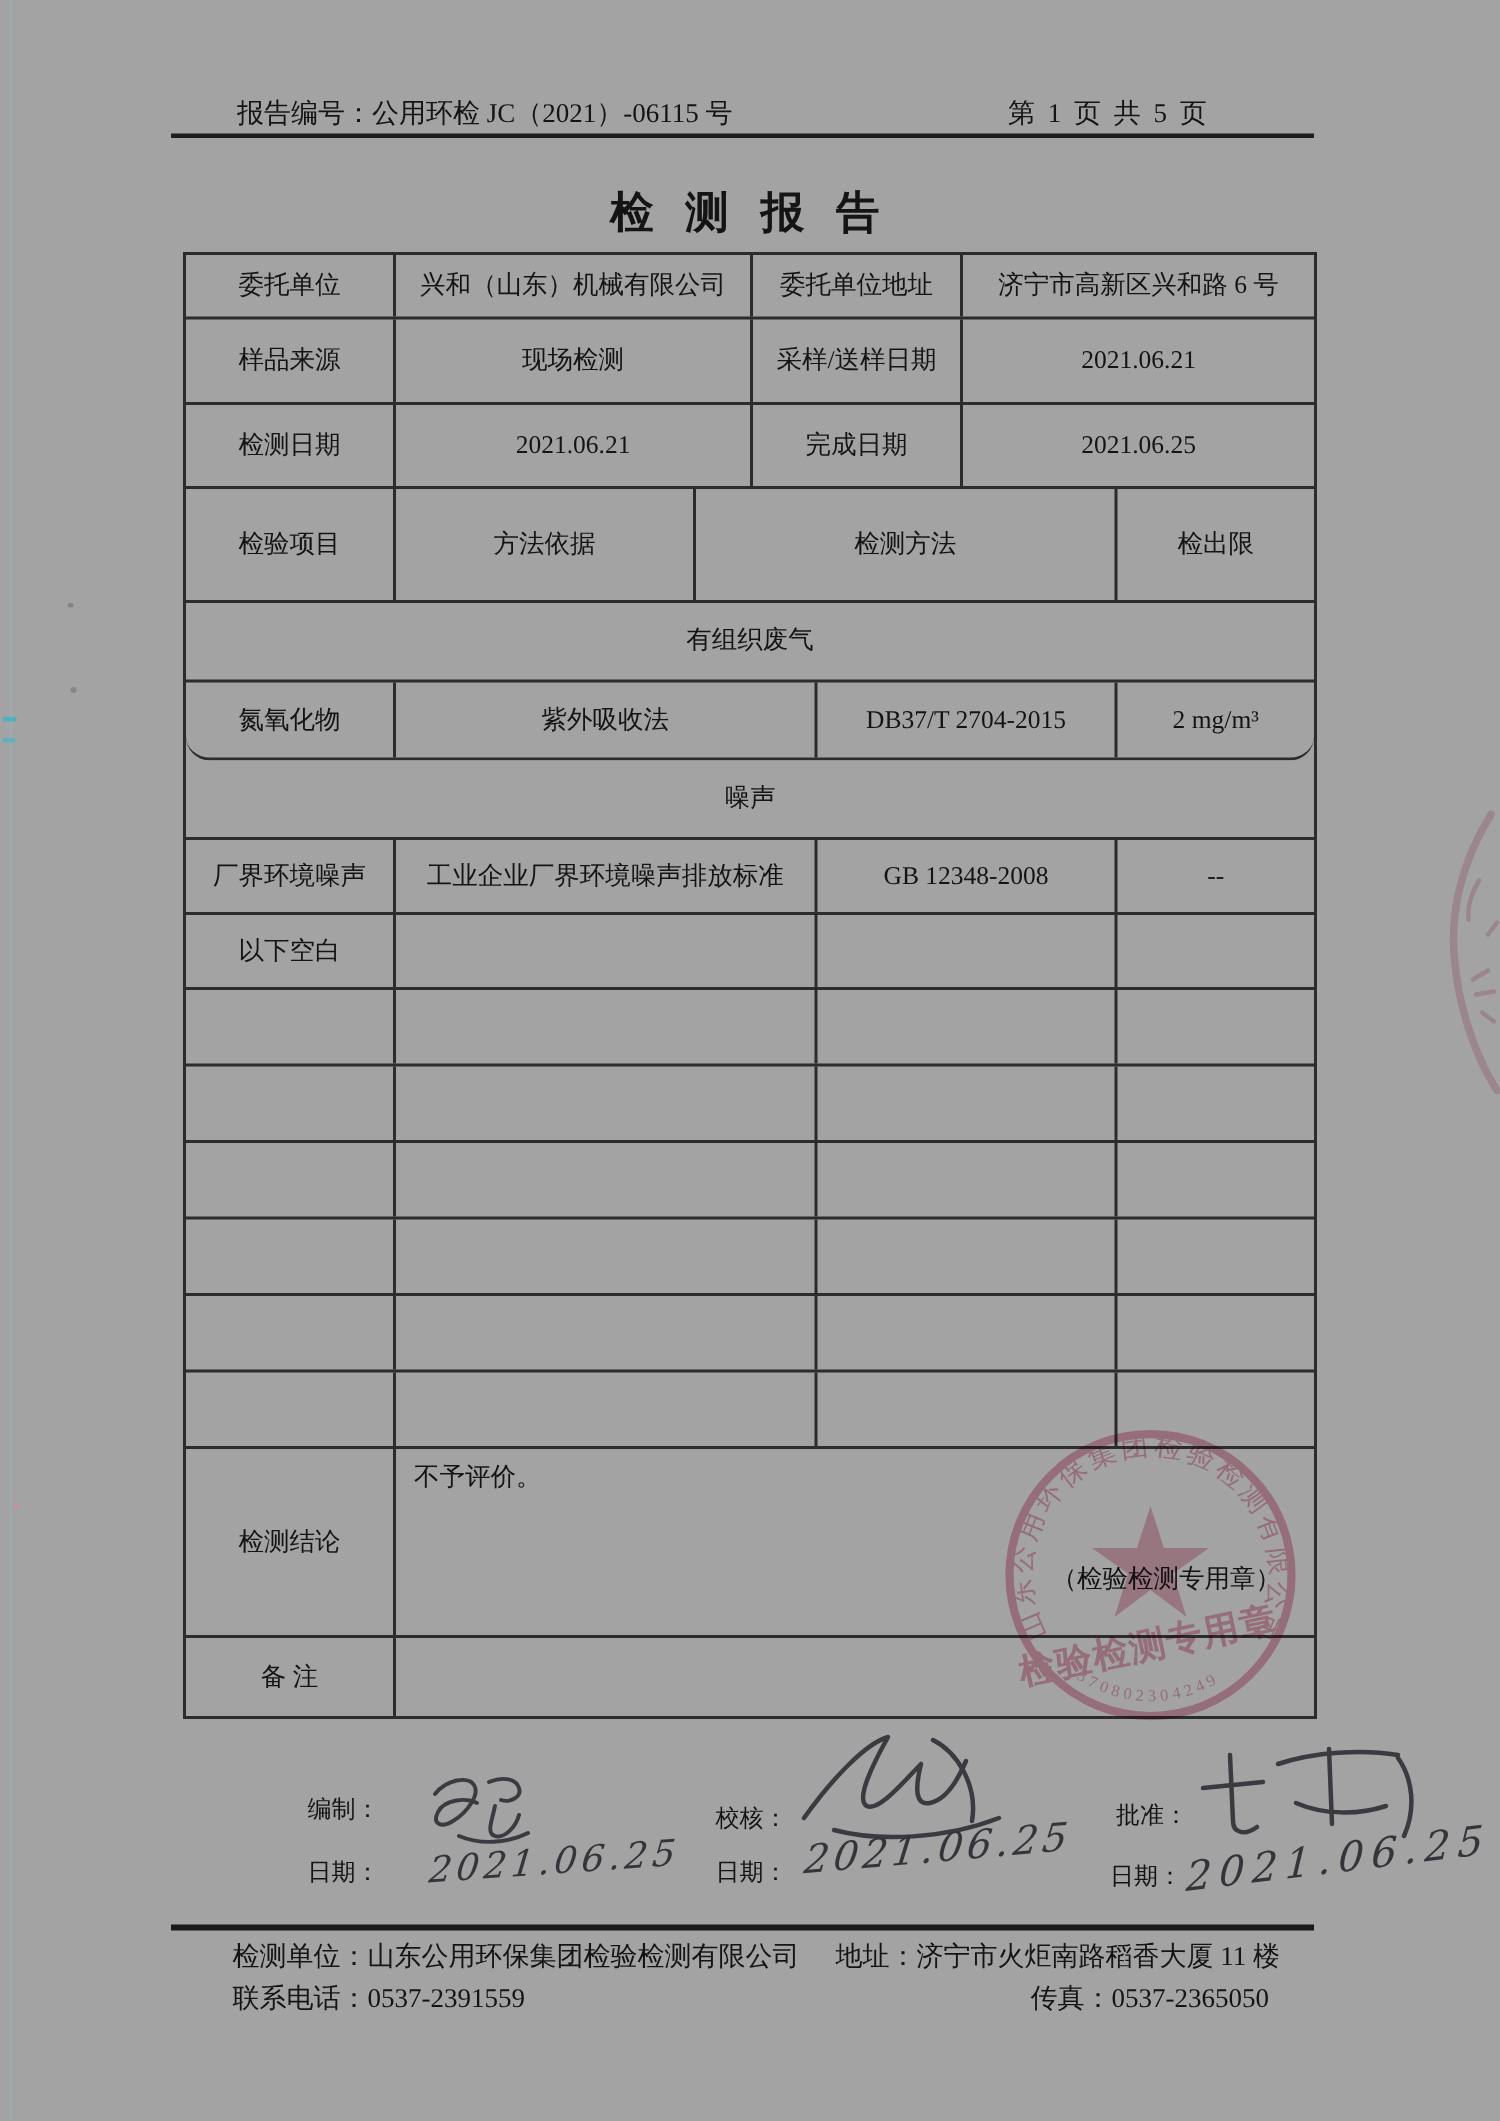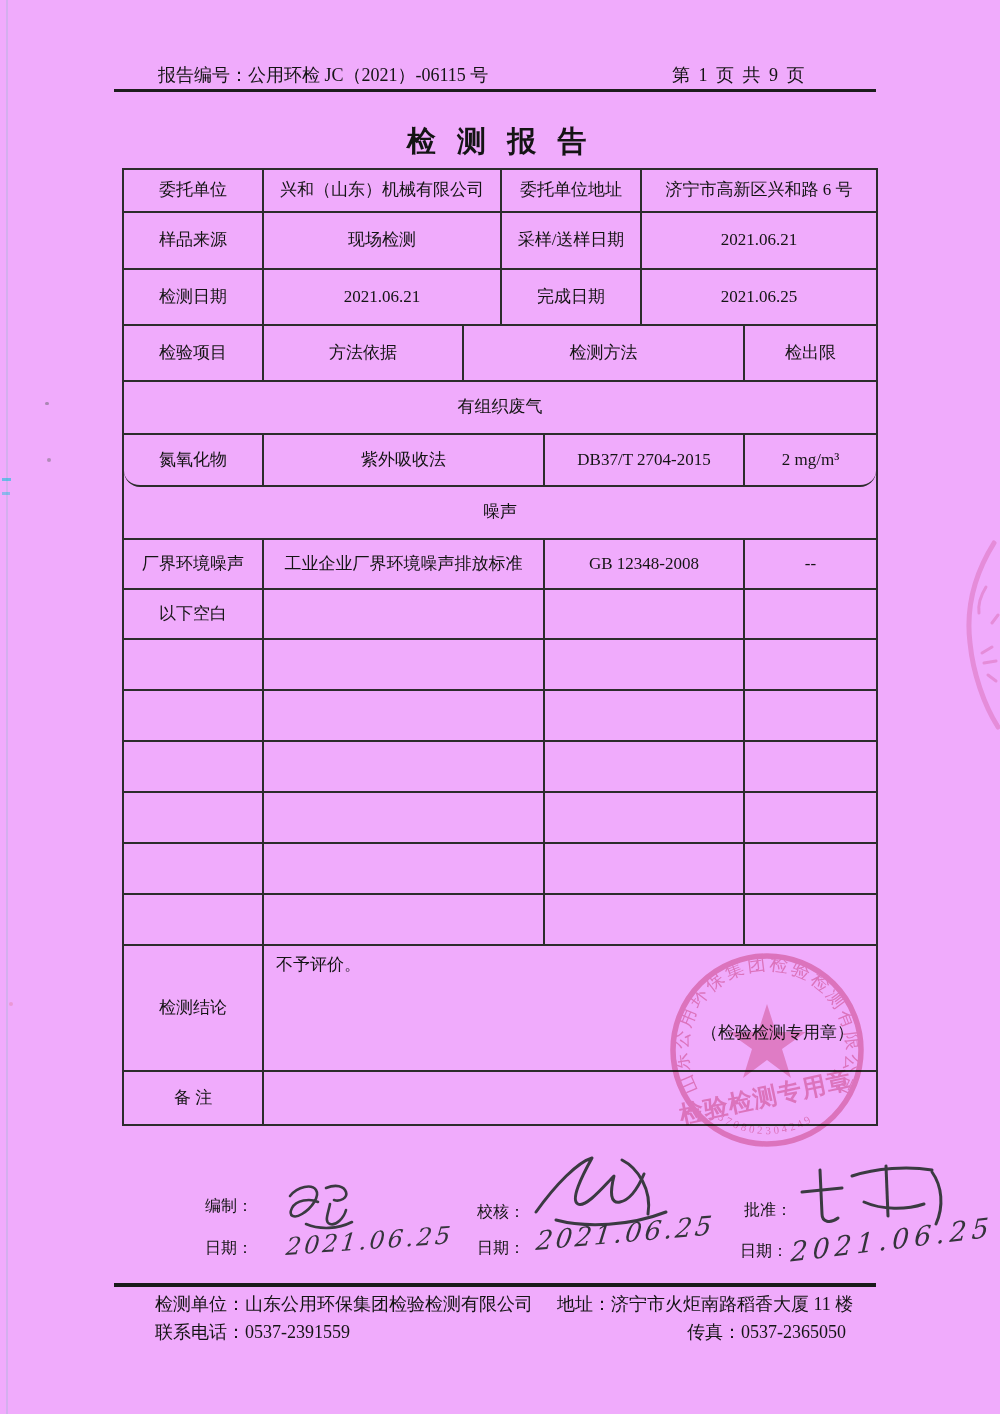--- a/index.html
+++ b/index.html
@@ -1,18 +1,18 @@
 <!DOCTYPE html>
 <html><head>
 <meta charset="utf-8">
 <style>
   html,body{margin:0;padding:0;background:#e8e8e8;}
   .page{
     position:relative; width:1000px; height:1414px; margin:0 auto;
-    background:#f0abfc; overflow:hidden;
+    background:#a3a3a3; overflow:hidden;
     font-family:"Liberation Serif","DejaVu Serif",serif; color:#141414;
   }
   
   .edge-line{position:absolute;left:6px;top:0;width:2px;height:1414px;background:rgba(150,185,205,.30);}
   .cyan-dash1{position:absolute;left:2px;top:478px;width:9px;height:3px;background:rgba(0,195,215,.55);}
   .cyan-dash2{position:absolute;left:2px;top:492px;width:8px;height:3px;background:rgba(0,195,215,.40);}
   .speck1{position:absolute;left:45px;top:402px;width:4px;height:3px;background:rgba(100,100,105,.5);border-radius:2px;}
   .speck2{position:absolute;left:47px;top:458px;width:4px;height:4px;background:rgba(100,100,105,.45);border-radius:2px;}
   .speck3{position:absolute;left:9px;top:1002px;width:4px;height:4px;background:rgba(225,125,155,.4);border-radius:2px;}
 
@@ -24,21 +24,21 @@
 
   .tbl{position:absolute;left:122px;top:168px;width:756px;border:2px solid #2c2c2c;box-sizing:border-box;background:transparent;}
   .tr{display:flex;border-bottom:2px solid #2c2c2c;box-sizing:border-box;}
   .tr:last-child{border-bottom:none;}
   .c{border-right:2px solid #2c2c2c;box-sizing:border-box;display:flex;align-items:center;
      justify-content:center;text-align:center;font-size:17px;line-height:1.35;padding:2px 6px;}
   .c:last-child{border-right:none;}
   .wA{width:140px;flex:none;} .wB{width:238px;flex:none;} .wC{width:140px;flex:none;}
   .m2{width:281px;flex:none;} .m3{width:200px;flex:none;}
   .fill{flex:1;}
-  .r59{height:43px;} .r57{height:57px;} .r56{height:56px;} .r60{height:56px;justify-content:center;}
+  .r59{height:43px;} .r57{height:57px;} .r56{height:56px;} .r60{height:76px;justify-content:center;}
   .r53{height:53px;} .r52{height:52px;border-radius:16px;} .r50{height:50px;} .r51{height:51px;} .r126{height:126px;}
   .concl-cell{display:block;position:relative;padding:0;}
   .concl-text{position:absolute;left:12px;top:8px;font-size:17px;}
   .seal-caption{position:absolute;right:22px;top:76px;font-size:17px;}
 
   .sig-label{position:absolute;font-size:16px;}
   .hand{position:absolute;font-style:italic;color:#34343b;font-family:"DejaVu Serif",serif;}
   .hand-date1{left:286px;top:1227px;font-size:24px;letter-spacing:3px;transform:rotate(-4deg) skewX(-10deg);}
   .hand-date2{left:536px;top:1218px;font-size:26px;letter-spacing:3px;transform:rotate(-5deg) skewX(-12deg);}
   .hand-date3{left:790px;top:1224px;font-size:27px;letter-spacing:5px;transform:rotate(-7deg) skewX(-10deg);}
@@ -61,21 +61,21 @@
 <div class="page">
 
   <div class="edge-line"></div>
   <div class="cyan-dash1"></div>
   <div class="cyan-dash2"></div>
   <div class="speck1"></div>
   <div class="speck2"></div>
   <div class="speck3"></div>
 
   <div class="hdr-left">报告编号：公用环检 JC（2021）-06115 号</div>
-  <div class="hdr-right">第 1 页 共 9 页</div>
+  <div class="hdr-right">第 1 页 共 5 页</div>
   <div class="hdr-rule"></div>
   <div class="title">检 测 报 告</div>
 
   <div class="tbl">
 
     <div class="tr r59">
       <div class="c wA">委托单位</div>
       <div class="c wB">兴和（山东）机械有限公司</div>
       <div class="c wC">委托单位地址</div>
       <div class="c fill">济宁市高新区兴和路 6 号</div>

